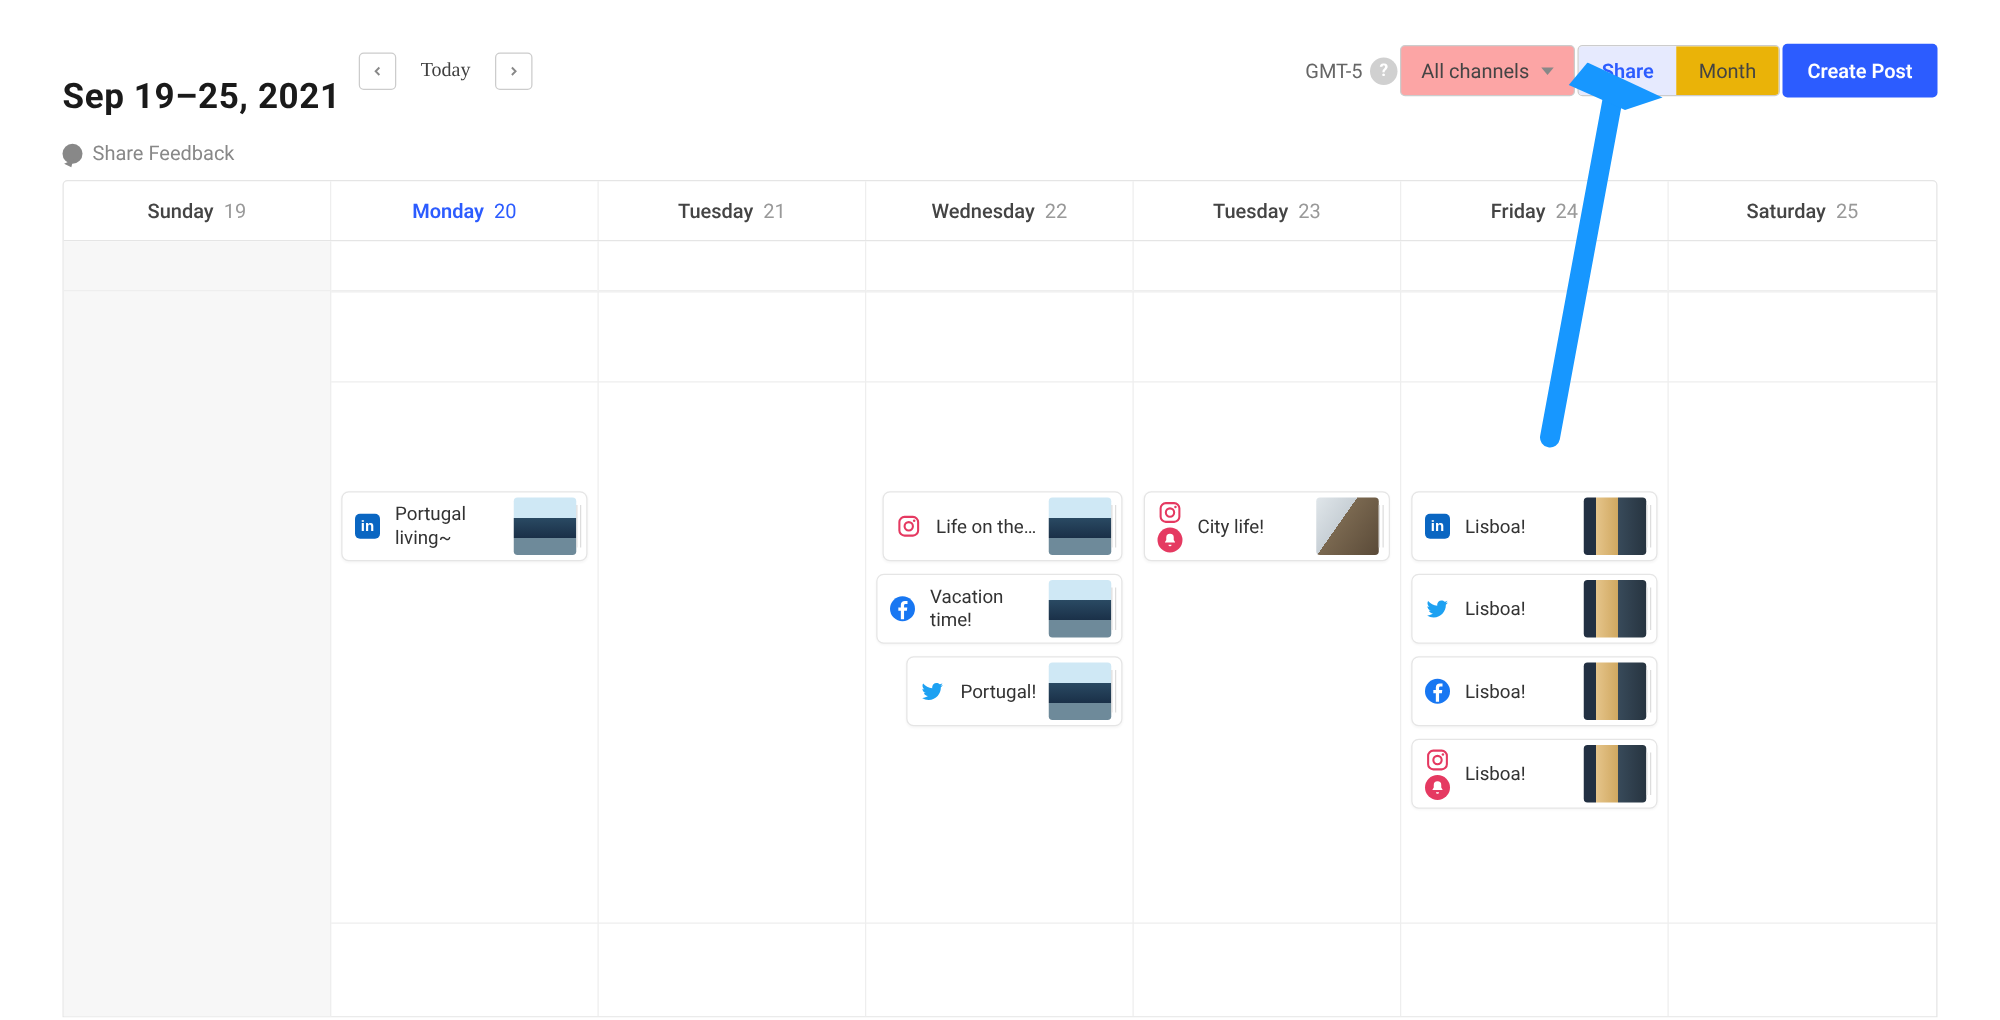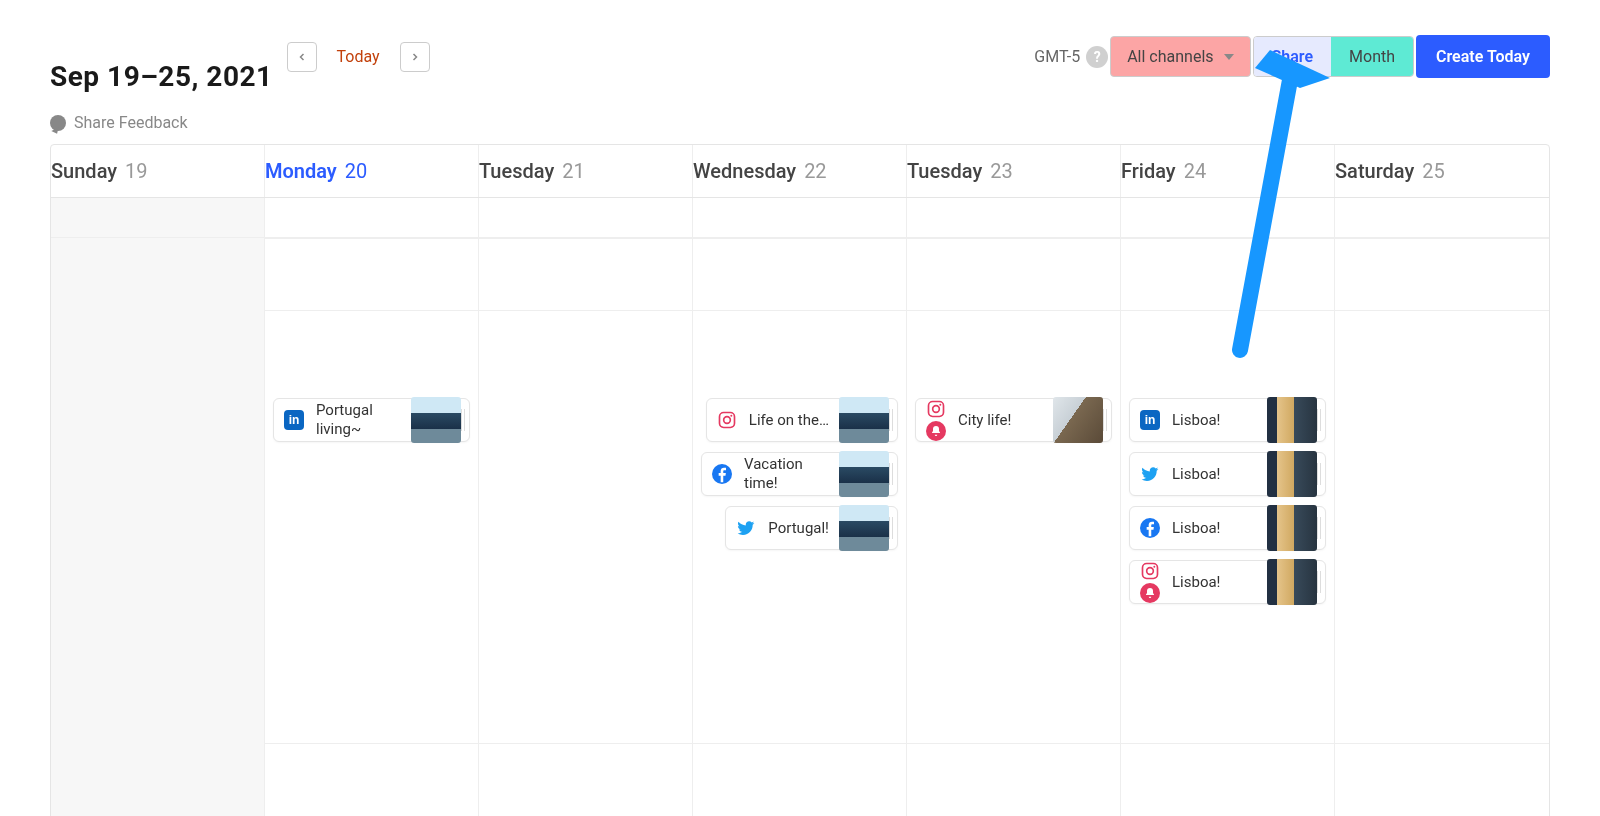--- a/index.html
+++ b/index.html
@@ -4,56 +4,56 @@
   <style>
     * { box-sizing: border-box; font-family: -apple-system, BlinkMacSystemFont, "Segoe UI", Roboto, Helvetica, Arial, sans-serif; }
     body { margin: 0; padding: 0; background: #fff; color: #333; }
     .wrap { width: 1520px; margin: 0 auto; padding: 20px 10px 0 10px; position: relative; }
 
     
     .top { display: flex; align-items: center; justify-content: space-between; margin-bottom: 20px; }
     .top-left { display: flex; align-items: center; gap: 14px; }
     .date-range { font-size: 28px; font-weight: 700; color: #1a1a1a; letter-spacing: 0.5px; margin-top: 40px; }
     .nav-btn { width: 30px; height: 30px; border: 1px solid #ccc; border-radius: 4px; background: #fff; display:flex; align-items:center; justify-content:center; cursor:pointer; color:#888; font-size:16px; line-height:1; }
-    .today-btn { font-size: 16px; color: #c2410c; padding: 0 6px; }
+    .today-btn { font-size: 16px; color: #404040; padding: 0 6px; font-family: Liberation Serif, serif; }
     .top-right { display:flex; align-items:center; gap:2px; }
     .tz { font-size:16px; color:#666; display:flex; align-items:center; gap:6px; }
     .help-icon { width:22px; height:22px; border-radius:50%; background:#d0d0d0; color:#fff; display:flex; align-items:center; justify-content:center; font-size:14px; font-weight:700; }
     .channels-btn { border:1px solid #ccc; border-radius:4px; padding:10px 16px; font-size:16px; color:#444; background:#fca5a5; display:flex; align-items:center; gap:10px; cursor:pointer; }
     .caret { width:0; height:0; border-left:5px solid transparent; border-right:5px solid transparent; border-top:6px solid #888; }
     .view-toggle { border:1px solid #ccc; border-radius:4px; display:flex; overflow:hidden; }
-    .view-btn { padding:10px 18px; font-size:16px; color:#444; background:#5eead4; cursor:pointer; }
+    .view-btn { padding:10px 18px; font-size:16px; color:#444; background:#eab308; cursor:pointer; }
     .view-btn.active { background:#e6eafe; color:#2c5cff; font-weight:600; }
     .create-btn { background:#2c5cff; color:#fff; border-radius:4px; padding:12px 20px; font-size:16px; font-weight:600; cursor:pointer; border:none; }
 
     .feedback { display:flex; align-items:center; gap:8px; color:#888; font-size:16px; margin-bottom:12px; cursor:pointer; }
     .feedback-icon { width:16px; height:16px; border-radius:50%; background:#888; position:relative; }
     .feedback-icon::after { content:""; position:absolute; bottom:-3px; left:2px; width:0; height:0; border-left:4px solid transparent; border-right:4px solid transparent; border-top:5px solid #888; transform:rotate(-25deg); }
 
     
     .calendar { border:1px solid #e5e5e5; border-radius:4px 4px 0 0; position:relative; }
     .day-headers { display:grid; grid-template-columns: repeat(7, 1fr); border-bottom:1px solid #e5e5e5; }
-    .day-header { padding:14px 0; font-size:20px; color:#444; font-weight:500; border-right:1px solid #eee; }
+    .day-header { text-align:center; padding:14px 0; font-size:16px; color:#444; font-weight:500; border-right:1px solid #eee; }
     .day-header:last-child { border-right:none; }
     .day-header.today { color:#2c5cff; font-weight:600; }
     .day-num { color:#999; margin-left:8px; font-weight:400; }
     .day-header.today .day-num { color:#2c5cff; }
 
     .grid { position:relative; display:grid; grid-template-columns: repeat(7, 1fr); height: 620px; }
     .time-labels { position:absolute; left:-2px; top:0; bottom:0; width:56px; pointer-events:none; }
     .time-label { position:absolute; left:10px; font-size:12px; color:#aaa; transform:translateY(-50%); }
     .hour-line { position:absolute; left:0; right:0; height:1px; background:#eee; }
 
     .col { border-right:1px solid #eee; position:relative; }
     .col:last-child { border-right:none; }
     .col.past { background:#f7f7f7; }
 
     .events { position:absolute; left:8px; right:8px; display:flex; flex-direction:column; gap:10px; }
 
-    .card { background:#fff; border:1px solid #e5e5e5; border-radius:6px; box-shadow: 0 1px 2px rgba(0,0,0,0.04); padding:8px; display:flex; align-items:center; gap:10px; cursor:pointer; height:44px; position:relative; }
+    .card { background:#fff; border:1px solid #e5e5e5; border-radius:6px; box-shadow: 0 1px 2px rgba(0,0,0,0.04); padding:8px; display:flex; align-items:center; gap:10px; cursor:pointer; height:56px; position:relative; }
     .card .icons { display:flex; flex-direction:column; gap:2px; align-items:center; width:24px; flex-shrink:0; }
     .card .text { flex:1; font-size:15px; color:#333; line-height:1.25; overflow:hidden; display:-webkit-box; -webkit-line-clamp:2; -webkit-box-orient:vertical; }
     .card .thumb { width:50px; height:46px; border-radius:3px; flex-shrink:0; background: linear-gradient(to bottom, #cfe8f5 0%, #cfe8f5 35%, #2a4a63 35%, #1a3048 70%, #6e8a9a 70%, #6e8a9a 100%); }
     .card .thumb.city { background: linear-gradient(125deg, #e0e6ea 0%, #c8d0d6 40%, #7a6850 40%, #5a4a38 100%); }
     .card .thumb.street { background: linear-gradient(to right, #223042 0%, #223042 20%, #e5c48a 20%, #d0a860 55%, #384a5a 55%, #273440 100%); }
     .card .handle { position:absolute; right:4px; top:10px; bottom:10px; width:4px; border-left:1px solid #ddd; border-right:1px solid #ddd; }
 
     
     .ic { width:20px; height:20px; border-radius:4px; display:flex; align-items:center; justify-content:center; color:#fff; font-weight:700; font-size:12px; flex-shrink:0; }
     .ic.linkedin { background:#0a66c2; font-family: Arial; }
@@ -92,21 +92,21 @@
         <span class="help-icon">?</span>
       </div>
       <div class="channels-btn">
         <span>All channels</span>
         <span class="caret"></span>
       </div>
       <div class="view-toggle">
         <div class="view-btn active">Share</div>
         <div class="view-btn">Month</div>
       </div>
-      <button class="create-btn">Create Today</button>
+      <button class="create-btn">Create Post</button>
     </div>
   </div>
 
   <div class="feedback">
     <span class="feedback-icon"></span>
     <span>Share Feedback</span>
   </div>
 
   <div class="calendar">
     <div class="day-headers" id="day-headers">

